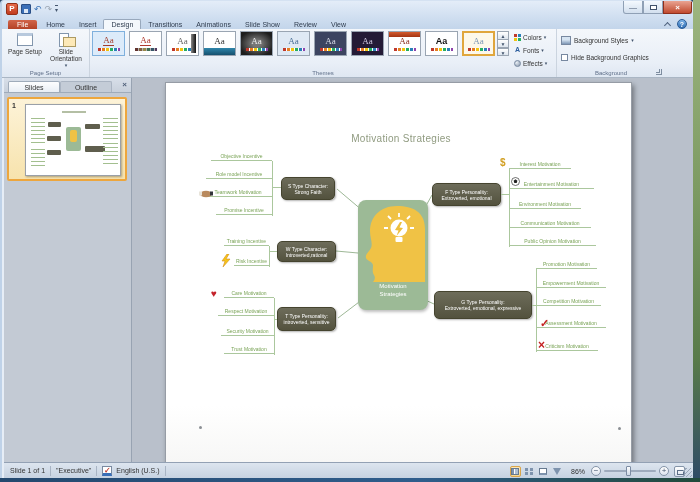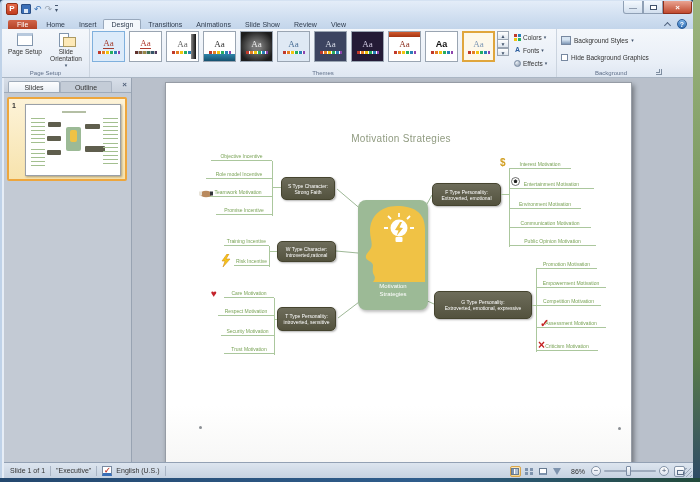--- a/index.html
+++ b/index.html
@@ -40,21 +40,21 @@
 .g-pagesetup{left:0;width:88px}
 .bigbtn{position:absolute;top:2px;width:40px;height:38px;border-radius:2px;display:flex;flex-direction:column;align-items:center;padding-top:2px}
 .bigbtn .bb-label{font-size:6.5px;color:#333;text-align:center;line-height:1.15;margin-top:2px;width:40px}
 .ic-pagesetup{width:16px;height:13px;background:#fff;border:1px solid #8296ad;border-top:3px solid #b8c9dd}
 .ic-orient{width:16px;height:13px;position:relative}
 .ic-orient:before{content:"";position:absolute;left:1px;top:0;width:8px;height:12px;background:#fff;border:1px solid #8296ad}
 .ic-orient:after{content:"";position:absolute;left:5px;top:4px;width:11px;height:8px;background:#fde9b8;border:1px solid #ad9a62}
 .dd{font-size:5px;color:#44566e;line-height:1}
 .g-themes{left:88px;width:467px}
 .gallery{position:absolute;left:2px;top:2px;display:flex}
-.thumb{width:33px;height:31px;border:1px solid #9aa5b2;background:#fff;margin-right:4px;display:flex;flex-direction:column;align-items:center;justify-content:center;gap:2px;position:relative;overflow:hidden}
+.thumb{width:33px;height:25px;border:1px solid #9aa5b2;background:#fff;margin-right:4px;display:flex;flex-direction:column;align-items:center;justify-content:center;gap:2px;position:relative;overflow:hidden}
 .aa{font-family:"Liberation Serif",serif;font-size:9px;color:#444;line-height:1}
 .dots{width:22px;height:3px;background:linear-gradient(90deg,#c0392b 0 3px,#fff 3px 4px,#e67e22 4px 7px,#fff 7px 8px,#f1c40f 8px 11px,#fff 11px 12px,#27ae60 12px 15px,#fff 15px 16px,#2980b9 16px 19px,#fff 19px 20px,#8e44ad 20px 23px)}
 .t1{background:#dcebfa;border-color:#7fb0dd}
 .t1 .aa{color:#a33e2e;border-bottom:1px solid #a33e2e}
 .t2 .aa{color:#b03a2e;border-bottom:1px solid #b03a2e}
 .t2 .dots{filter:saturate(.5) brightness(.7)}
 .t3 .aa{color:#666}
 .bar3{position:absolute;right:2px;top:2px;bottom:2px;width:5px;background:linear-gradient(90deg,#888,#111)}
 .t4 .aa{color:#333}
 .band4{position:absolute;left:0;right:0;bottom:0;height:7px;background:linear-gradient(180deg,#2e86ab,#16506e)}

